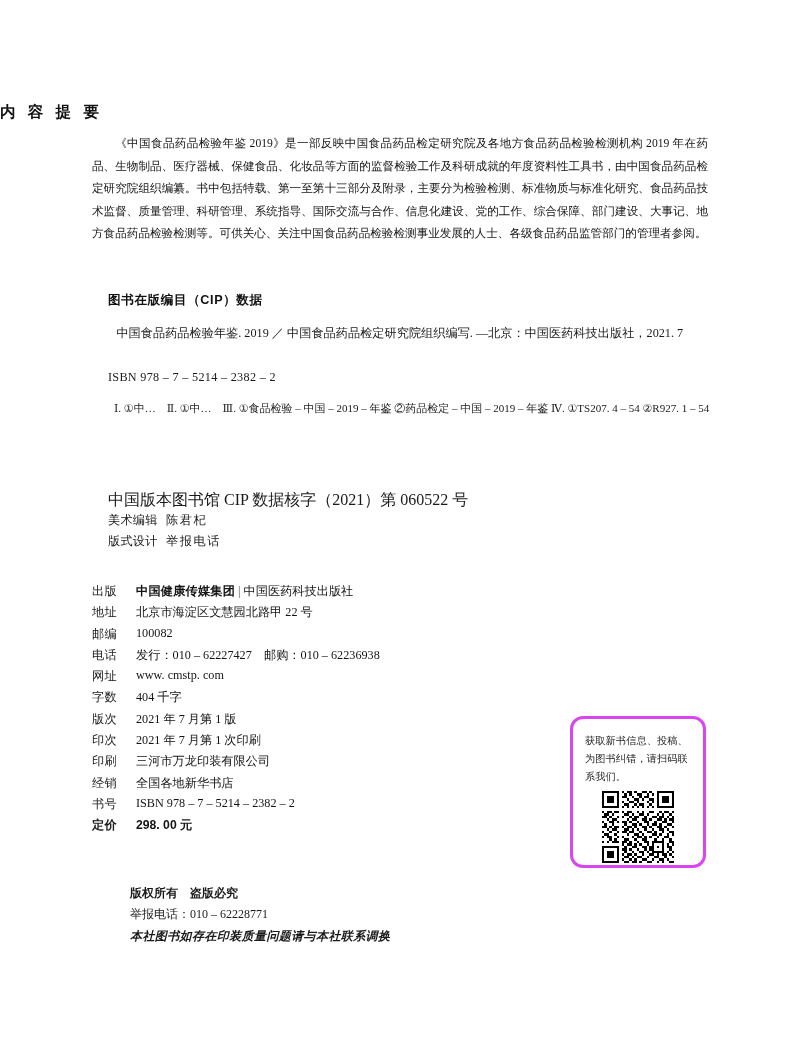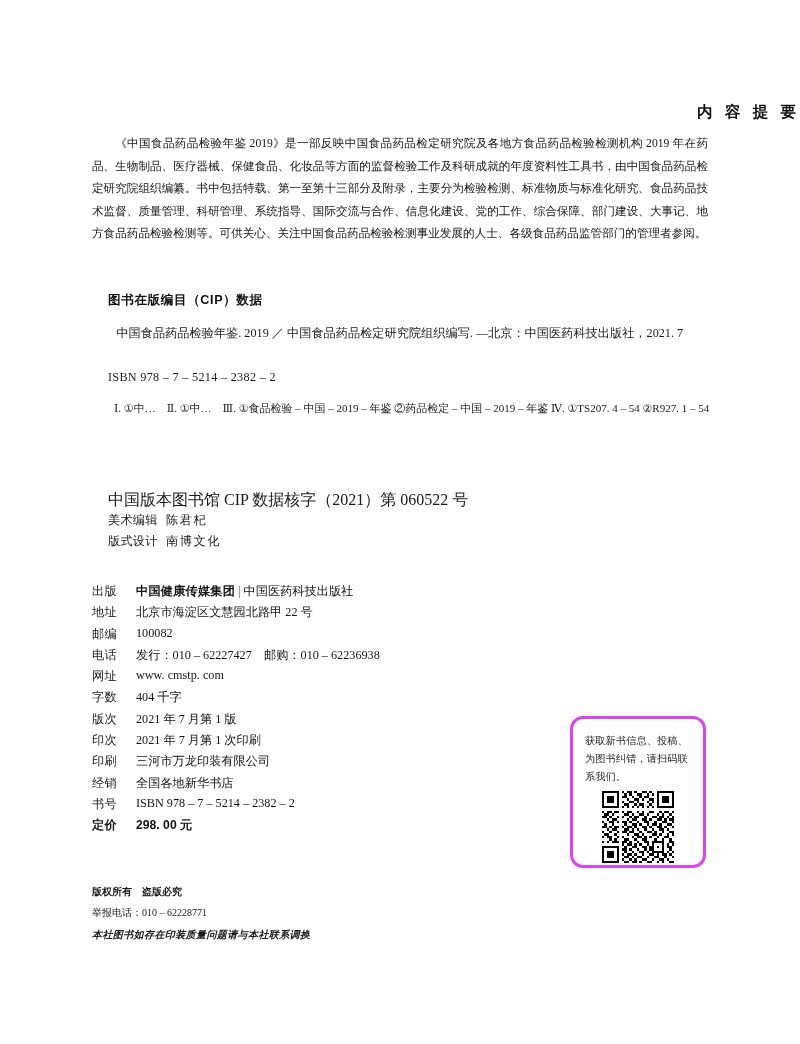--- a/index.html
+++ b/index.html
@@ -22,21 +22,21 @@
     height: 1044px;
     background: #ffffff;
   }
 
   
   .section-title {
     position: absolute;
     left: 0;
     top: 102px;
     width: 800px;
-    text-align: right;
+    text-align: left;
     font-size: 15.5px;
     font-weight: bold;
     letter-spacing: 4px;
     font-family: "Liberation Sans", "DejaVu Sans", sans-serif;
     color: #111;
   }
 
   
   .abstract {
     position: absolute;
@@ -169,21 +169,22 @@
   .slash { font-size: 11px; }
 
   
   .notices {
     position: absolute;
     left: 92px;
     top: 885px;
   }
   .notice-row {
     height: 21.3px;
-    font-size: 10px;
+    font-size: 12px;
+    margin-left: 38px;
   }
   .notice-row.bold {
     font-weight: bold;
     font-family: "Liberation Sans", "DejaVu Sans", sans-serif;
   }
   .notice-row.last {
     font-family: "Liberation Serif", "DejaVu Serif", serif;
     font-weight: bold;
     font-style: italic;
     letter-spacing: 0.4px;
@@ -239,21 +240,21 @@
 
   <div class="cip-ref">中国版本图书馆 CIP 数据核字（2021）第 060522 号</div>
 
   <div class="credits">
     <div class="credit-row">
       <span class="credit-label">美术编辑</span>
       <span class="credit-value">陈君杞</span>
     </div>
     <div class="credit-row">
       <span class="credit-label">版式设计</span>
-      <span class="credit-value">南博文化</span>
+      <span class="credit-value">举报电话</span>
     </div>
   </div>
 
   <div class="imprint">
 
     <div class="imp-row">
       <span class="imp-label">出版</span>
       <span class="imp-value">
         <span class="pub-strong">中国健康传媒集团</span><span class="pub-sep">|</span><span>中国医药科技出版社</span>
       </span>

